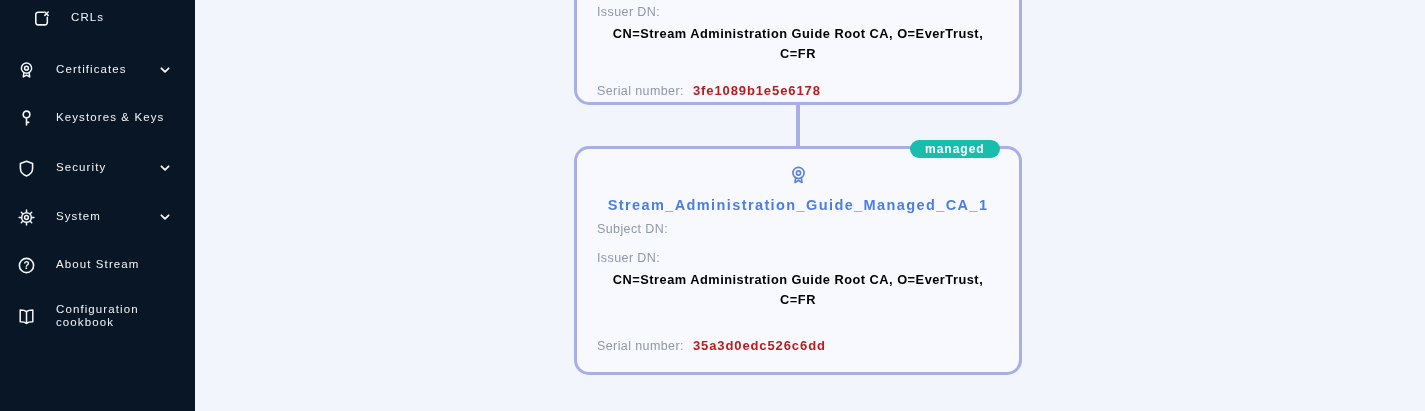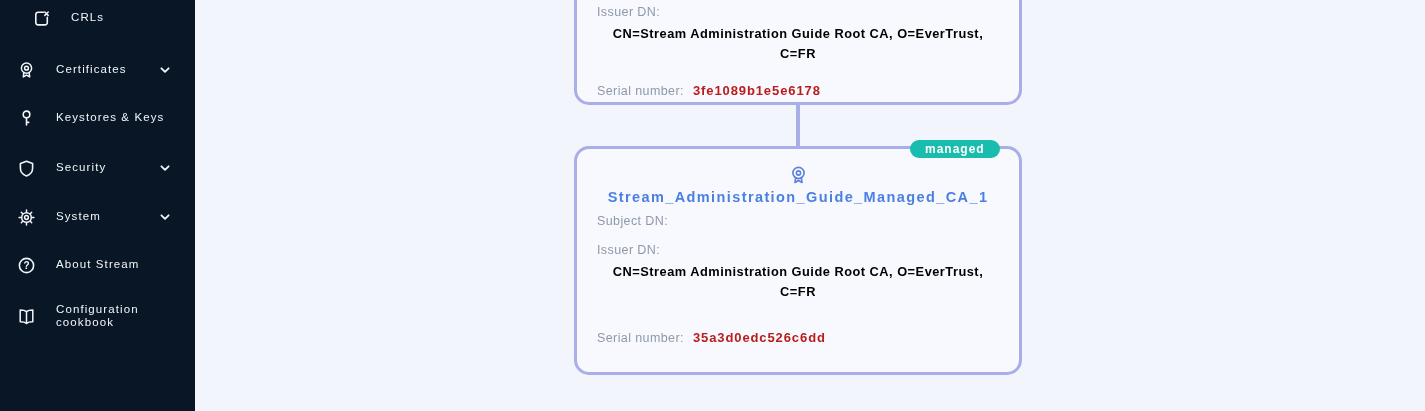--- a/index.html
+++ b/index.html
@@ -52,21 +52,21 @@
     margin:5px 8px 0 8px; }
   .serial-row { display:flex; align-items:baseline; }
   .serial-value { font-size:13px; font-weight:700; color:#b91c1c;
     letter-spacing:0.9px; margin-left:9px; }
 
   .card-root .field-label.first { margin-top:64px; }
   .card-root .serial-row { margin-top:19px; }
 
   .card-ico { margin-top:15px; display:flex; justify-content:center;
     color:#5c82dd; }
-  .card-title { margin-top:2px; text-align:center; font-size:14.5px;
+  .card-title { margin-top:10px; text-align:center; font-size:14.5px;
     font-weight:700; color:#4b7fe1; letter-spacing:1.4px; cursor:pointer;
     white-space:nowrap; }
   .card-managed .field-label { margin-top:9px; }
   .card-managed .field-label.issuer { margin-top:15px; }
   .card-managed .serial-row { margin-top:20px; }
 </style>
 </head>
 <body>
 
 <div class="app">

